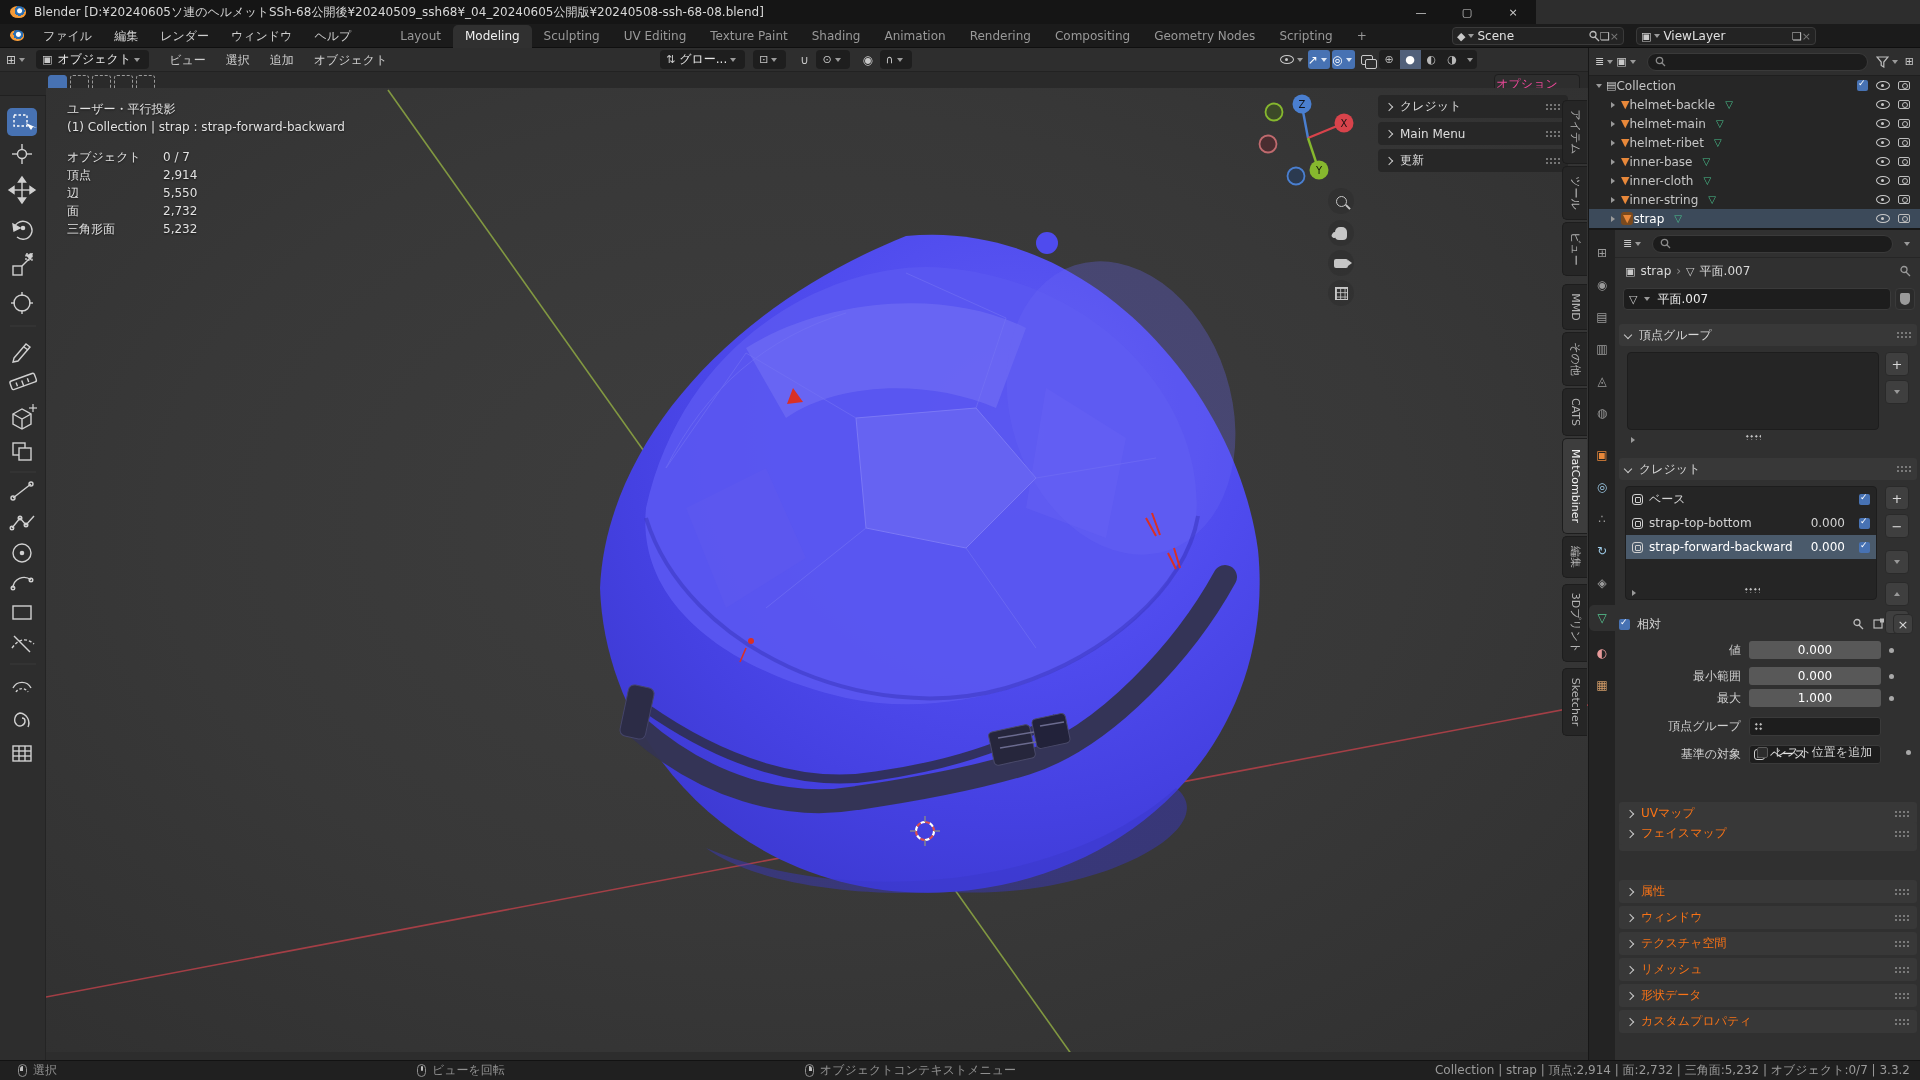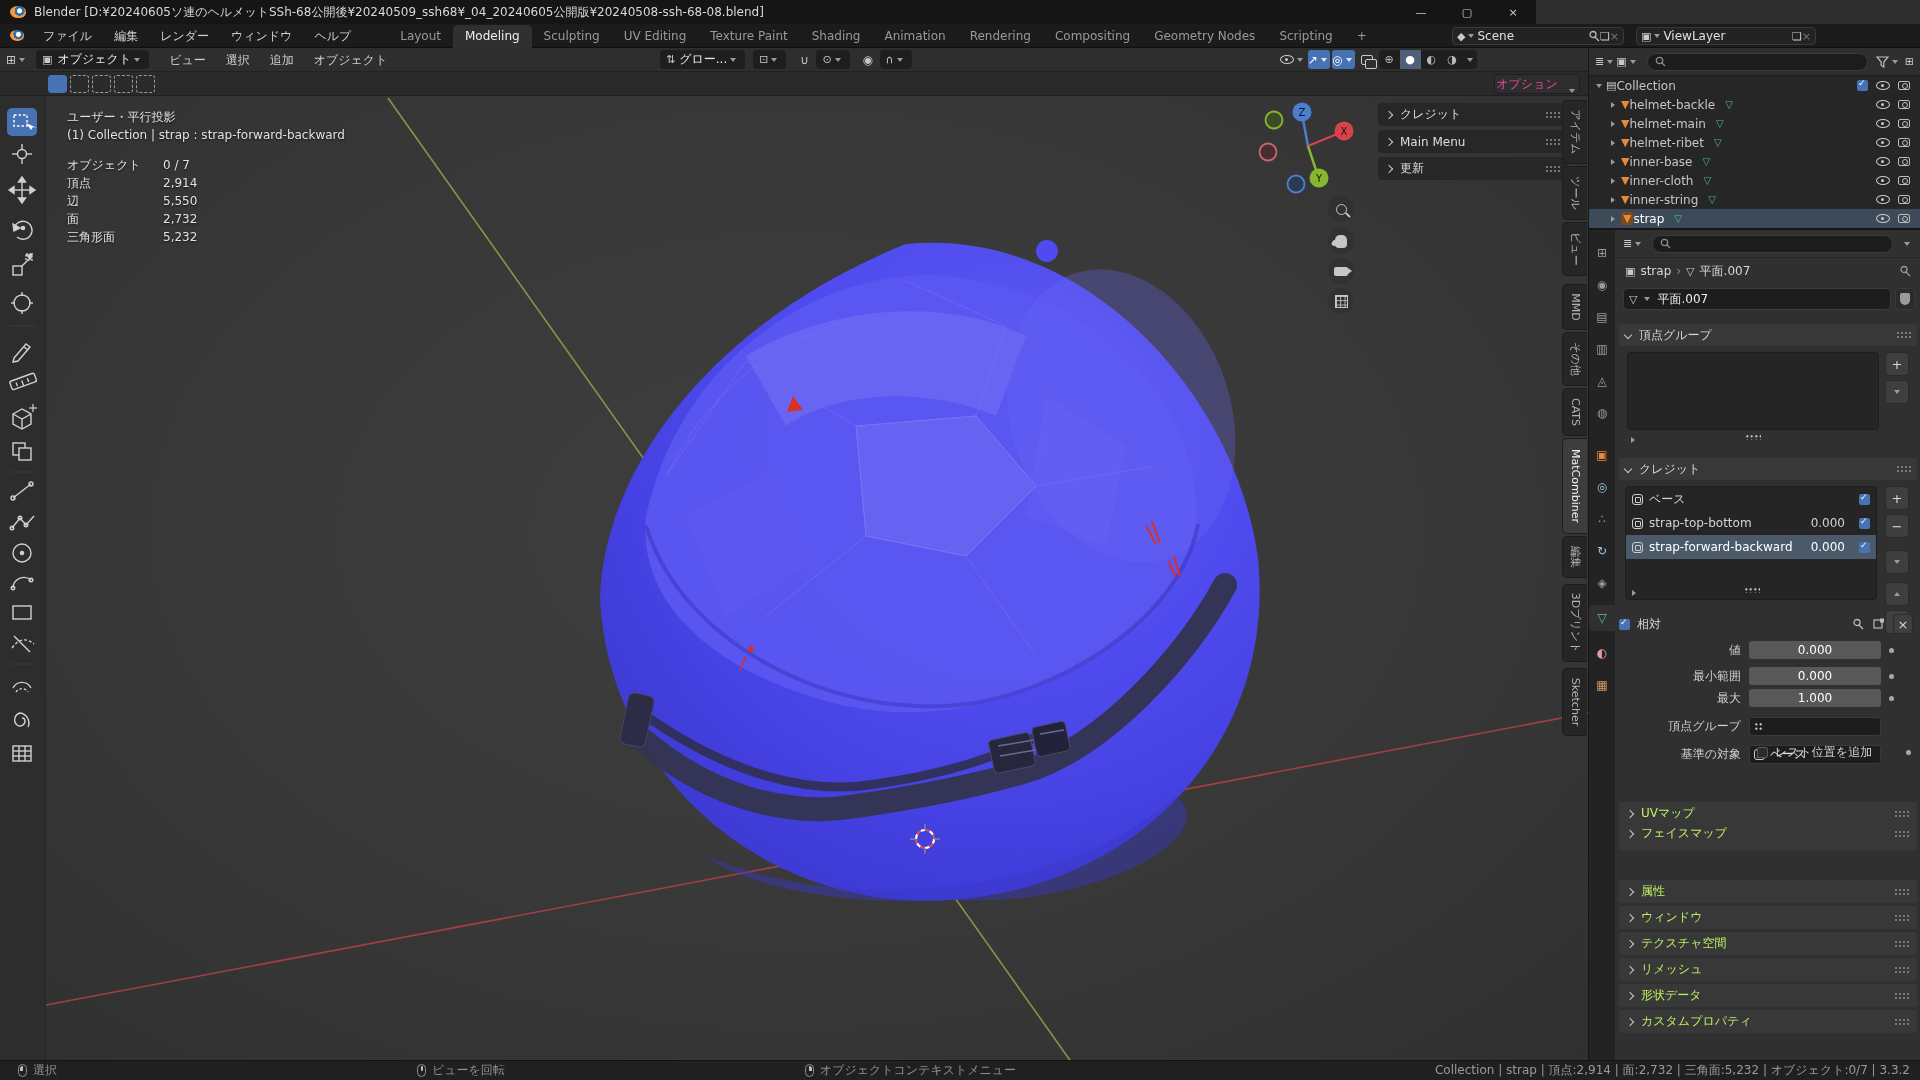--- a/index.html
+++ b/index.html
@@ -38,21 +38,21 @@
 .xrayicon{width:12px;height:10px;border:1.3px solid #c9c9c9;border-radius:2px;position:relative;display:inline-block}
 .xrayicon::after{content:"";position:absolute;left:3px;top:3px;width:10px;height:8px;border:1.3px solid #c9c9c9;border-radius:2px;background:#2e2e2e}
 
 .tset{position:absolute;left:0;top:72px;width:1588px;height:24px;background:#2a2a2a;border-bottom:1px solid #202020;display:flex;align-items:center}
 .selmode{width:19px;height:18px;border:1px dashed #9a9a9a;border-radius:3px;margin-right:3px;position:relative}
 .selmode.on{background:#4772b3;border-style:solid;border-color:#4772b3}
 .optbtn{position:absolute;left:1494px;top:2px;width:86px;height:20px;background:#2e2e2e;border:1px solid #1e1e1e;border-radius:4px;display:flex;align-items:flex-end;justify-content:center;gap:8px;color:#ec4899}
 
 .toolbar{position:absolute;left:0;top:96px;width:46px;height:964px;background:#2d2d2d;border-right:1px solid #242424}
 
-.scene{position:absolute;left:46px;top:96px;width:1542px;height:964px;background:radial-gradient(ellipse at 48% 45%,#3e3e3e 0%,#383838 55%,#303030 100%);overflow:hidden}
+.scene{position:absolute;left:46px;top:88px;width:1542px;height:964px;background:radial-gradient(ellipse at 48% 45%,#3e3e3e 0%,#383838 55%,#303030 100%);overflow:hidden}
 .stats{position:absolute;left:21px;top:12px;line-height:18px;color:#e2e2e2;text-shadow:0 1px 2px rgba(0,0,0,.6)}
 .stats .statrow{display:flex}
 .stats .sl{width:96px}
 .hudpanel{position:absolute;left:1332px;width:190px;height:23px;background:rgba(38,38,38,.92);border-radius:4px;display:flex;align-items:center;padding:0 8px;color:#dedede}
 .grip{width:15px;height:8px;margin-left:auto;background-image:radial-gradient(#8a8a8a 1px,transparent 1.1px);background-size:4px 4px;opacity:.8}
 .chevr{width:6px;height:6px;border-right:1.4px solid #c9c9c9;border-bottom:1.4px solid #c9c9c9;transform:rotate(-45deg);display:inline-block;margin-right:8px}
 .chevd{width:6px;height:6px;border-right:1.4px solid #c9c9c9;border-bottom:1.4px solid #c9c9c9;transform:rotate(45deg);display:inline-block;margin-right:8px}
 .navbtn{position:absolute;left:1282px;width:26px;height:26px;border-radius:50%;background:rgba(45,45,45,.55);display:flex;align-items:center;justify-content:center}
 .magico{width:11px;height:11px;border:1.6px solid #c6c6c6;border-radius:50%;position:relative}
 .magico::after{content:"";position:absolute;left:8px;top:9px;width:6px;height:1.8px;background:#c6c6c6;transform:rotate(45deg)}
@@ -103,21 +103,21 @@
 .skrow{height:24px;display:flex;align-items:center;padding:0 6px;color:#d3d3d3}
 .skrow.sel{background:#4a5a6b;color:#fff}
 .skico{width:11px;height:11px;border:1.4px solid #cfcfcf;border-radius:3px;position:relative;margin-right:6px;flex:none}
 .skico::after{content:"";position:absolute;left:2px;top:2px;width:4px;height:4px;border:1.2px solid #cfcfcf;border-radius:1px}
 .skval{margin-left:auto;margin-right:14px}
 .frow{position:absolute;height:20px;display:flex;align-items:center;width:298px}
 .flabel{width:130px;text-align:right;padding-right:8px;color:#cfcfcf}
 .slider{width:132px;height:18px;background:#585858;border-radius:3px;text-align:center;line-height:18px;color:#fff}
 .dfield{width:132px;height:19px;background:#1d1d1d;border:1px solid #3a3a3a;border-radius:3px;display:flex;align-items:center;padding:0 4px;color:#e5e5e5;gap:5px}
 .dot{width:5px;height:5px;border-radius:50%;background:#a8a8a8;margin-left:8px}
-.cpanel{position:absolute;left:4px;width:298px;height:23px;background:#383838;border-radius:3px;display:flex;align-items:center;padding:0 8px;color:#bef264}
+.cpanel{position:absolute;left:4px;width:298px;height:23px;background:#383838;border-radius:3px;display:flex;align-items:center;padding:0 8px;color:#f97316}
 .griddots{width:9px;height:9px;background-image:radial-gradient(#cfcfcf 1px,transparent 1.2px);background-size:4.5px 4.5px}
 
 .statusbar{position:absolute;left:0;top:1060px;width:1920px;height:20px;background:#202020;border-top:1px solid #121212;display:flex;align-items:center;color:#909090}
 .mouseico{width:9px;height:13px;border:1.2px solid #8f8f8f;border-radius:4.5px;position:relative;margin:0 6px 0 18px;flex:none}
 .mouseico::after{content:"";position:absolute;background:#bfbfbf;top:0.5px;border-radius:3px 0 0 0}
 .mouseico.l::after{left:0.5px;width:3px;height:5px}
 .mouseico.m::after{left:2.5px;width:2px;height:5px;border-radius:1px}
 .mouseico.r::after{right:0.5px;width:3px;height:5px;border-radius:0 3px 0 0}
 .statinfo{margin-left:auto;padding-right:10px;color:#9a9a9a}
 .hdrglyph{color:#c9c9c9;font-size:11px}

